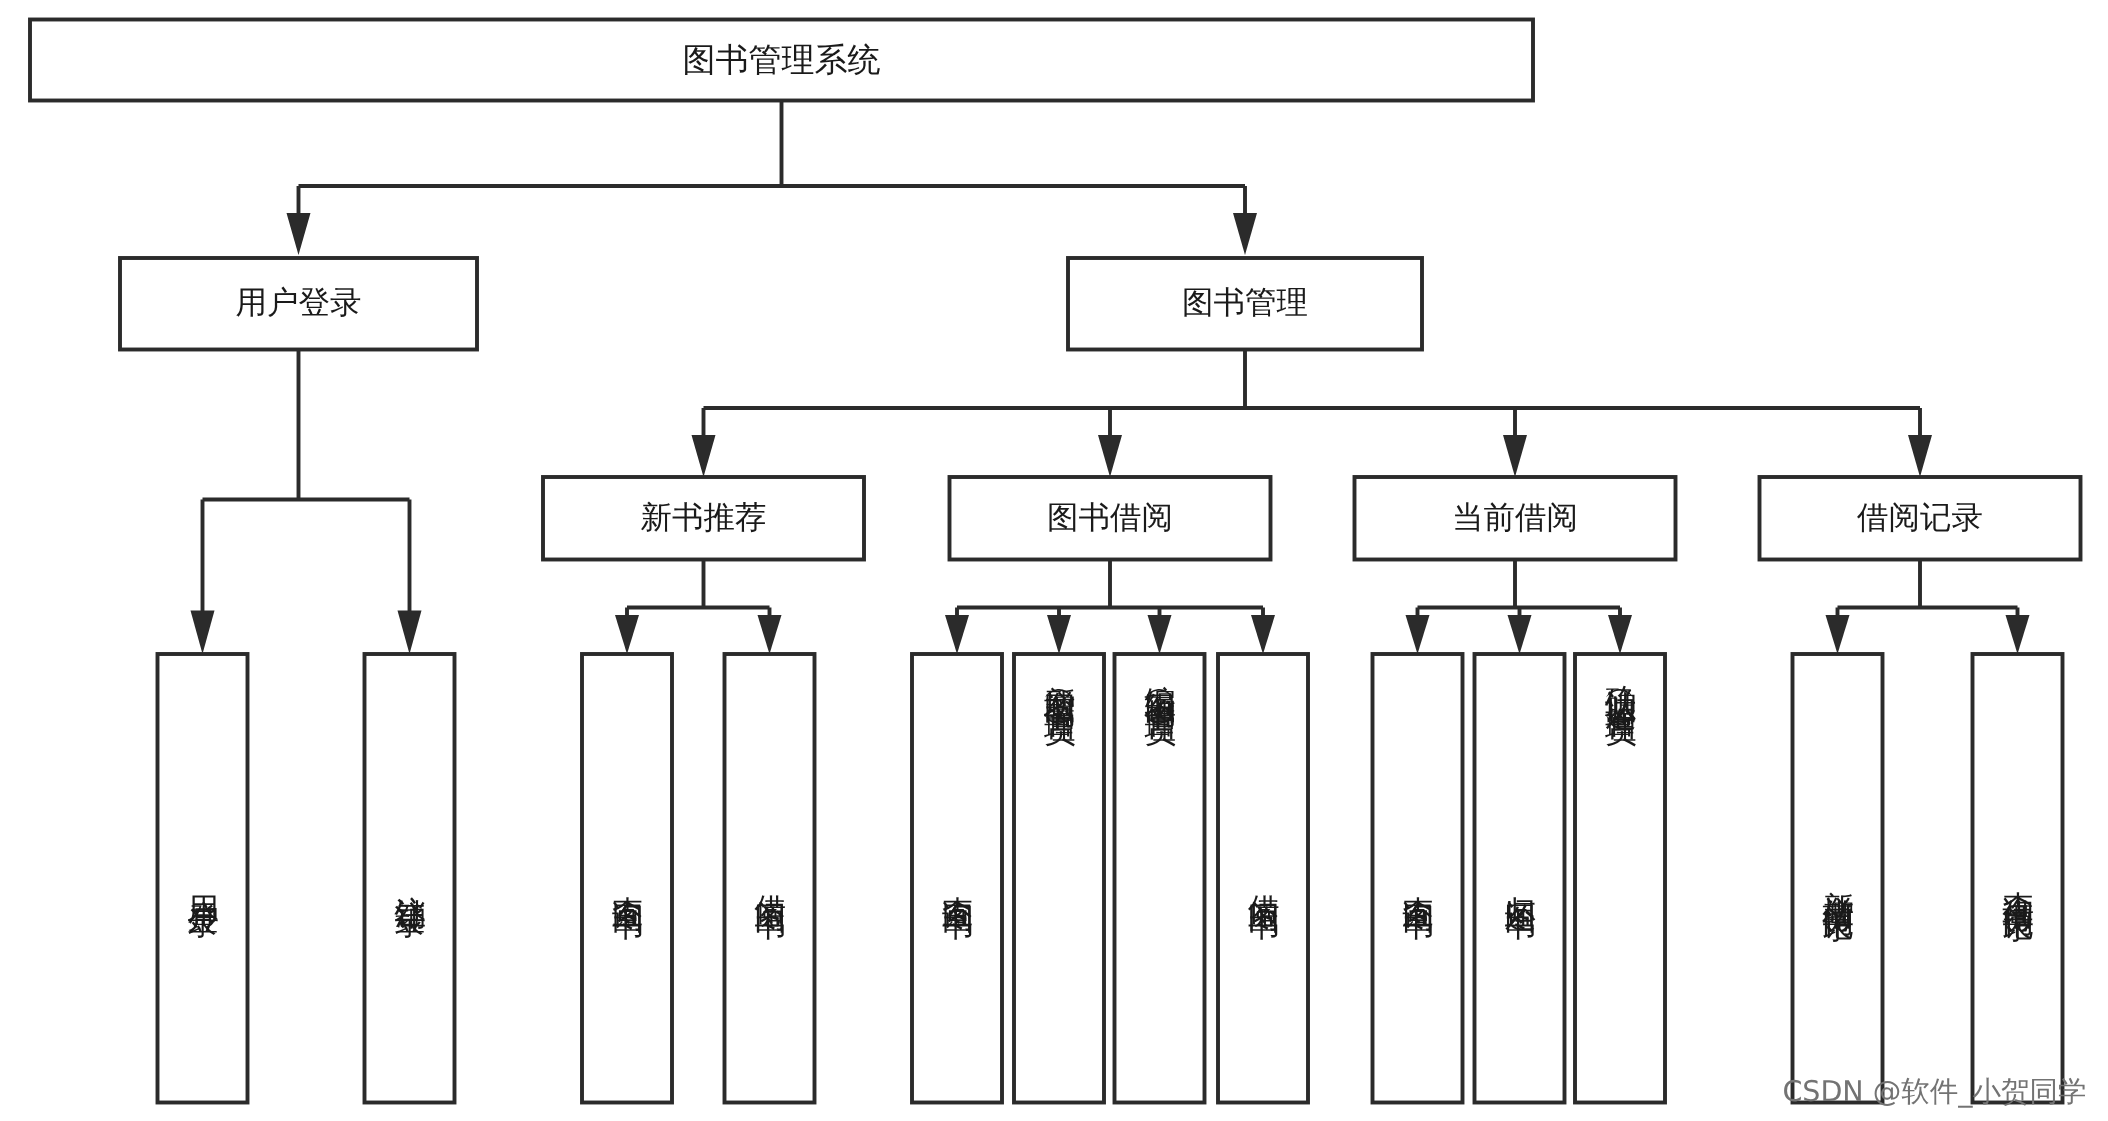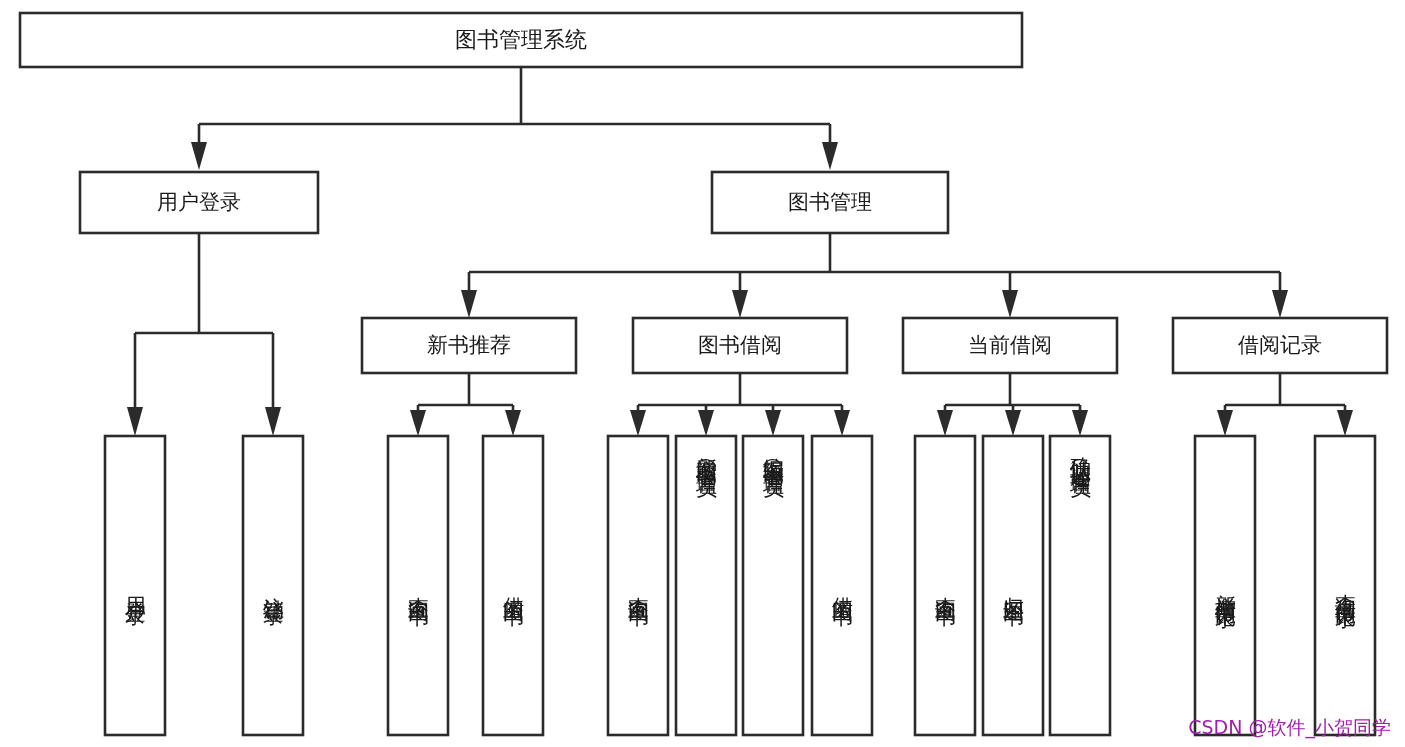--- a/index.html
+++ b/index.html
@@ -73,21 +73,21 @@
     color: #1a1a1a;
     white-space: nowrap;
     text-align: center;
   }
   .watermark {
     position: absolute;
     right: 14px;
     bottom: 6px;
     font-family: "DejaVu Sans", sans-serif;
     font-size: 19px;
-    color: #a21caf;
+    color: #737373;
     white-space: nowrap;
     user-select: none;
   }
 </style>
 </head>
 <body>
 
 <div id="diagram-root">
 
   <svg id="flow" viewBox="0 0 1405 747">

